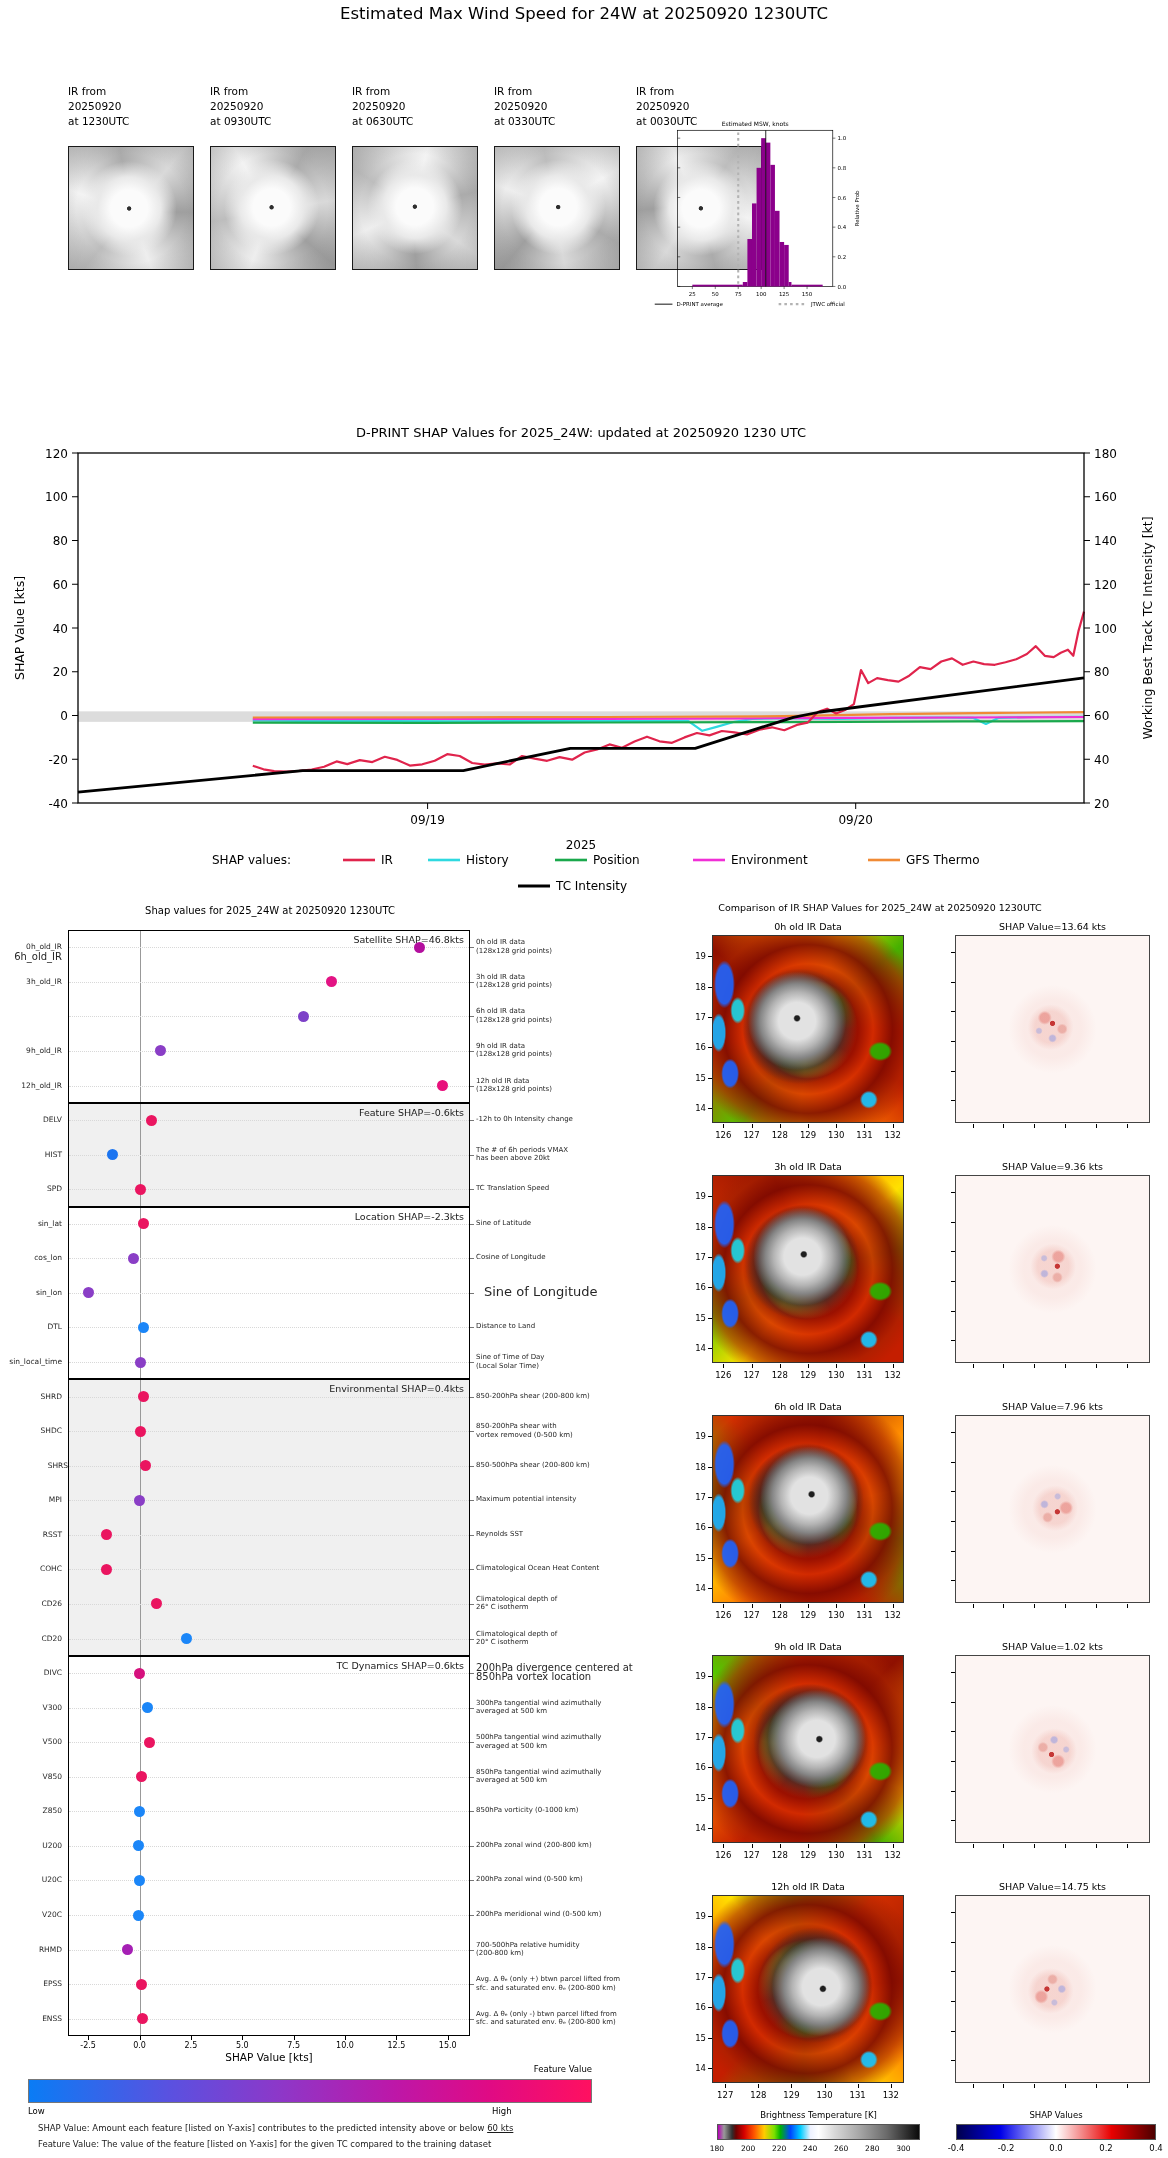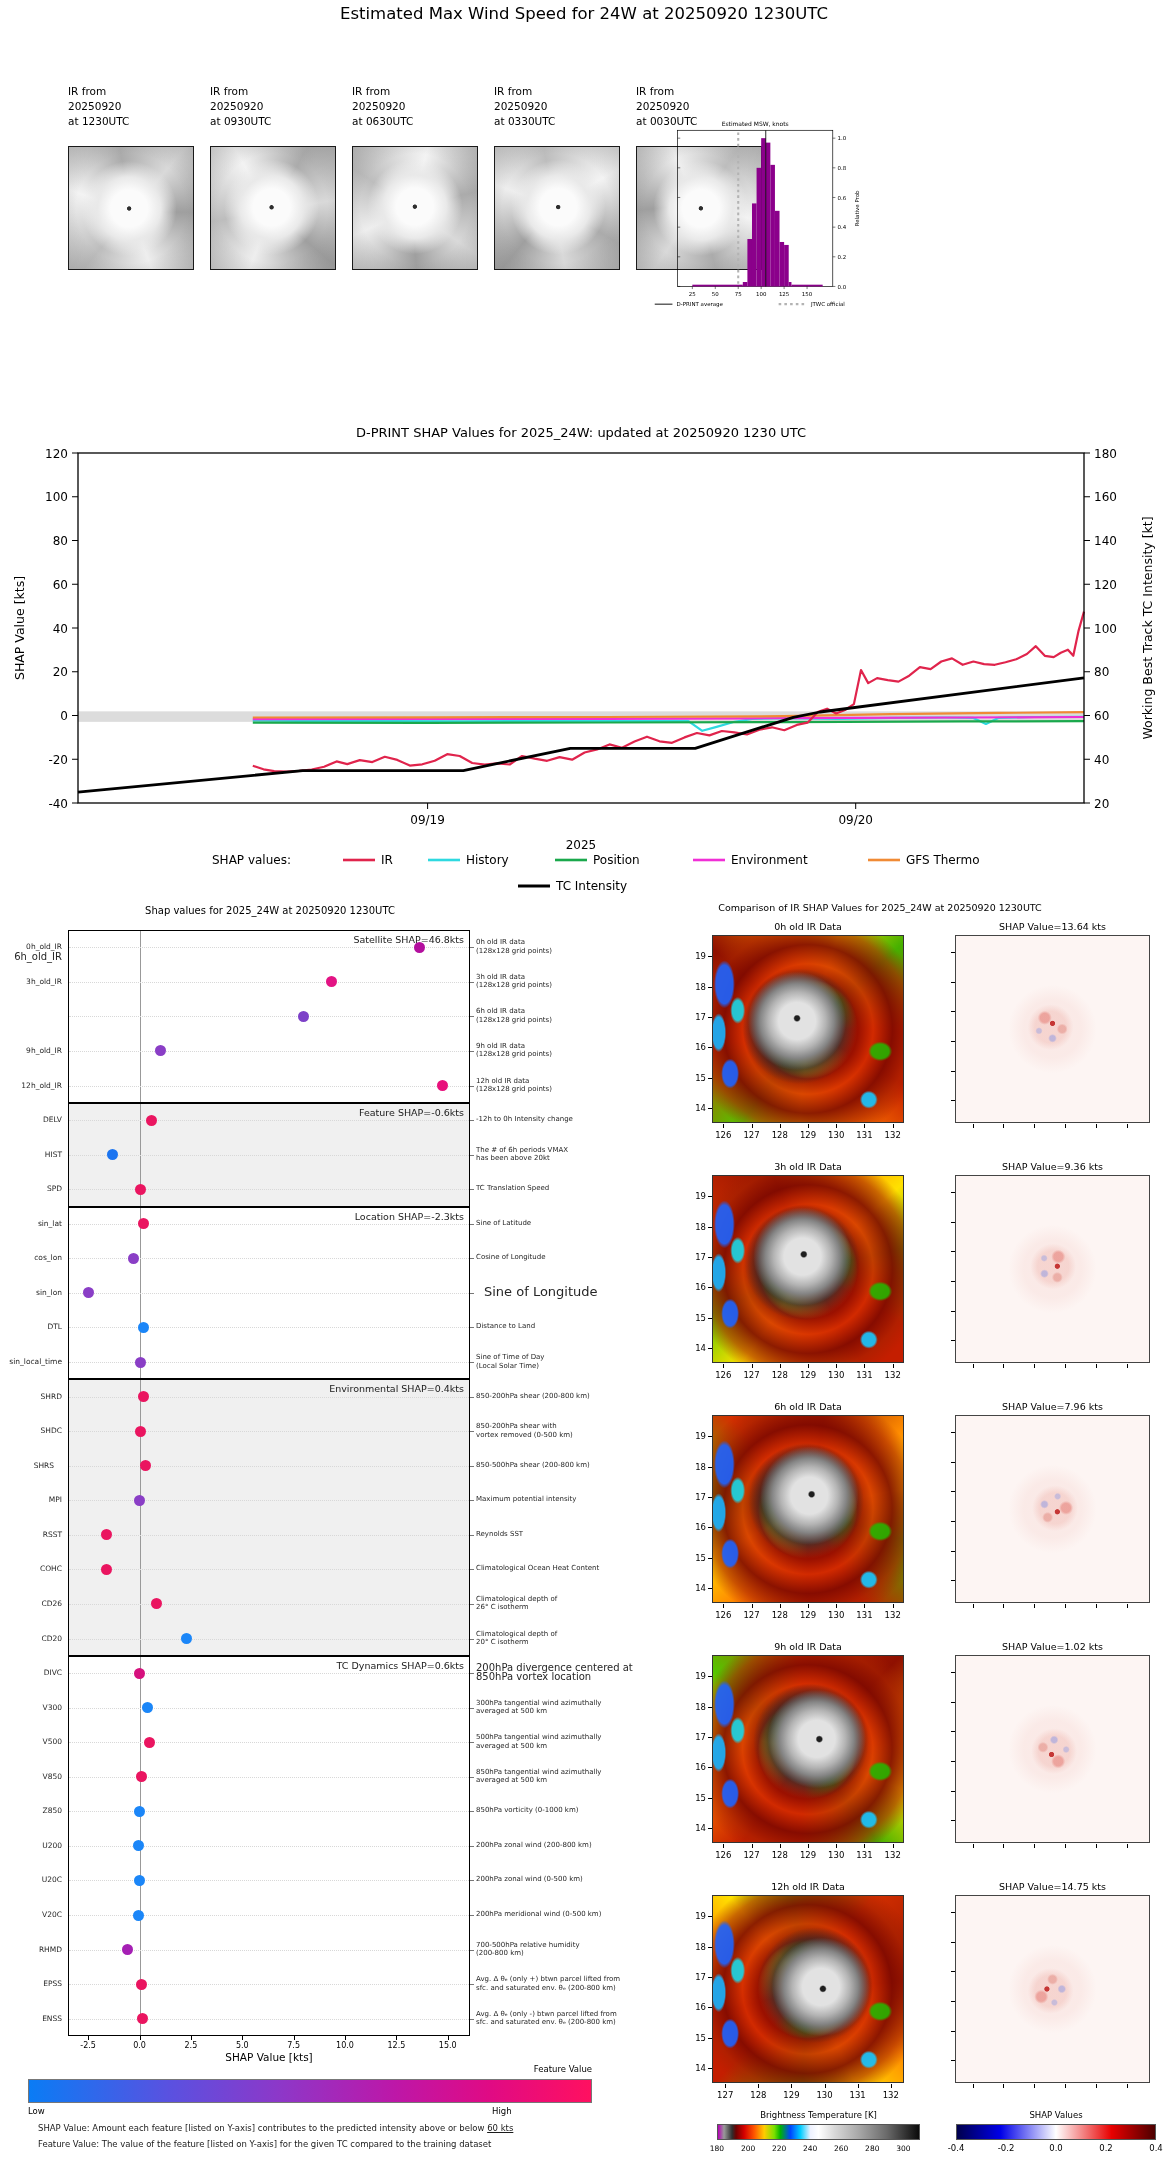--- a/index.html
+++ b/index.html
@@ -309,21 +309,21 @@
       <div style="position: absolute; left: 138.11px; top: 1391.09px; width: 11px; height: 11px; border-radius: 50%; background: rgb(234, 21, 96);"></div>
       <div style="position: absolute; left: 476px; top: 1391.59px; width: 230px; font-size: 7px; line-height: 8.5px; color: rgb(38, 38, 38); white-space: pre-line;">850-200hPa shear (200-800 km)</div>
       <div style="position: absolute; left: 470px; top: 1396.59px; width: 4px; height: 1px; background: rgb(119, 119, 119);"></div>
       <div style="position: absolute; left: 69px; top: 1431.16px; width: 400px; height: 0px; border-top: 1px dotted rgb(216, 216, 216);"></div>
       <div style="position: absolute; left: 0px; top: 1426.16px; width: 62px; text-align: right; font-size: 7.5px; color: rgb(38, 38, 38);">SHDC</div>
       <div style="position: absolute; left: 135.028px; top: 1425.66px; width: 11px; height: 11px; border-radius: 50%; background: rgb(234, 21, 96);"></div>
       <div style="position: absolute; left: 476px; top: 1422.16px; width: 230px; font-size: 7px; line-height: 8.5px; color: rgb(38, 38, 38); white-space: pre-line;">850-200hPa shear with
 vortex removed (0-500 km)</div>
       <div style="position: absolute; left: 470px; top: 1431.16px; width: 4px; height: 1px; background: rgb(119, 119, 119);"></div>
       <div style="position: absolute; left: 69px; top: 1465.72px; width: 400px; height: 0px; border-top: 1px dotted rgb(216, 216, 216);"></div>
-      <div style="position: absolute; left: 0px; top: 1460.72px; width: 54px; text-align: right; font-size: 7.5px; color: rgb(38, 38, 38);">SHRS</div>
+      <div style="position: absolute; left: 0px; top: 1460.72px; width: 68px; text-align: right; font-size: 7.5px; color: rgb(38, 38, 38);">SHRS</div>
       <div style="position: absolute; left: 140.165px; top: 1460.22px; width: 11px; height: 11px; border-radius: 50%; background: rgb(234, 21, 96);"></div>
       <div style="position: absolute; left: 476px; top: 1460.72px; width: 230px; font-size: 7px; line-height: 8.5px; color: rgb(38, 38, 38); white-space: pre-line;">850-500hPa shear (200-800 km)</div>
       <div style="position: absolute; left: 470px; top: 1465.72px; width: 4px; height: 1px; background: rgb(119, 119, 119);"></div>
       <div style="position: absolute; left: 69px; top: 1500.28px; width: 400px; height: 0px; border-top: 1px dotted rgb(216, 216, 216);"></div>
       <div style="position: absolute; left: 0px; top: 1495.28px; width: 62px; text-align: right; font-size: 7.5px; color: rgb(38, 38, 38);">MPI</div>
       <div style="position: absolute; left: 134px; top: 1494.78px; width: 11px; height: 11px; border-radius: 50%; background: rgb(138, 62, 198);"></div>
       <div style="position: absolute; left: 476px; top: 1495.28px; width: 230px; font-size: 7px; line-height: 8.5px; color: rgb(38, 38, 38); white-space: pre-line;">Maximum potential intensity</div>
       <div style="position: absolute; left: 470px; top: 1500.28px; width: 4px; height: 1px; background: rgb(119, 119, 119);"></div>
       <div style="position: absolute; left: 69px; top: 1534.84px; width: 400px; height: 0px; border-top: 1px dotted rgb(216, 216, 216);"></div>
       <div style="position: absolute; left: 0px; top: 1529.84px; width: 62px; text-align: right; font-size: 7.5px; color: rgb(38, 38, 38);">RSST</div>

